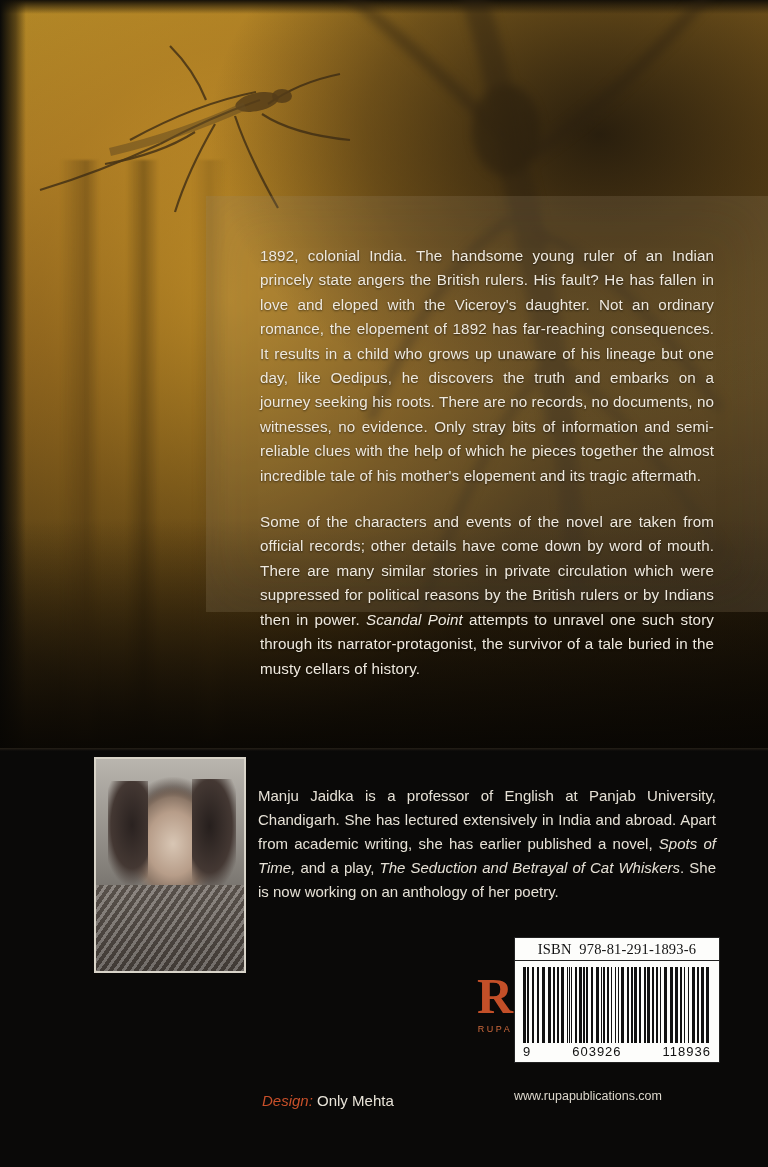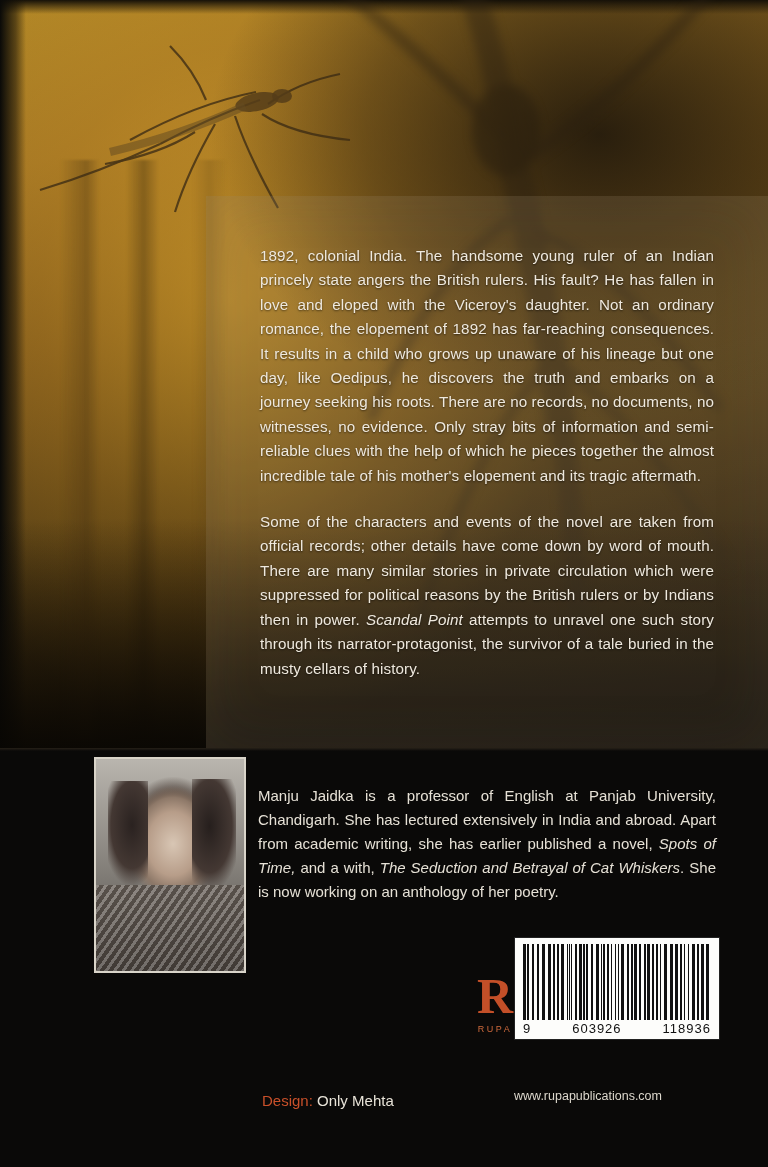--- a/index.html
+++ b/index.html
@@ -72,21 +72,21 @@
       linear-gradient(90deg, rgba(0,0,0,0.0) 30%, rgba(35,24,8,0.30) 38%, rgba(0,0,0,0.0) 45%),
       linear-gradient(90deg, rgba(0,0,0,0.0) 60%, rgba(90,62,20,0.22) 68%, rgba(0,0,0,0.0) 76%);
     filter: blur(1px);
   }
 
   
   .blurb {
     position: absolute;
     left: 206px; top: 196px;
     width: 562px;
-    height: 552px;
+    height: 416px;
     background: rgba(168,150,120,0.17);
     box-shadow: inset 0 0 60px rgba(140,120,90,0.10);
   }
   .blurb-inner {
     padding: 48px 54px 0 54px;
   }
   .blurb p {
     margin: 0 0 22px 0;
     color: #efe9de;
     font-size: 15.2px;
@@ -234,21 +234,21 @@
     text-align: left;
     color: #ddd8cd;
     font-size: 12.5px;
   }
   .design {
     position: absolute;
     left: 262px; top: 344px;
     font-size: 15px;
     color: #e8e3d8;
   }
-  .design .label { color: #c9502a; }
+  .design .label { color: #c9502a; font-style: italic; }
 </style>
 </head>
 <body>
 
 <div class="page">
 
   <div class="art">
     <div class="edge-top"></div>
     <div class="edge-left"></div>
     <div class="streaks"></div>
@@ -304,29 +304,32 @@
   <div class="lower">
 
     <div class="author-photo">
       <div class="ph"></div>
       <div class="hair-l"></div>
       <div class="hair-r"></div>
       <div class="body"></div>
     </div>
 
     <div class="author-bio">
-      <span>Manju Jaidka is a professor of English at Panjab University, Chandigarh. She has lectured extensively in India and abroad. Apart from academic writing, she has earlier published a novel, </span><em>Spots of Time,</em><span> and a with, </span><em>The Seduction and Betrayal of Cat Whiskers</em><span>. She is now working on an anthology of her poetry.</span>
+      <span>Manju Jaidka is a professor of English at Panjab University, Chandigarh. She has lectured extensively in India and abroad. Apart from academic writing, she has earlier published a novel, </span><em>Spots of Time,</em><span> and a play, </span><em>The Seduction and Betrayal of Cat Whiskers</em><span>. She is now working on an anthology of her poetry.</span>
     </div>
 
     <div class="rupa">
       <div class="glyph">R</div>
       <div class="word">RUPA</div>
     </div>
 
     <div class="isbn-box">
+      <div class="isbn-line">
+        <span>ISBN</span>&nbsp;&nbsp;<span>978-81-291-1893-6</span>
+      </div>
       <div class="barcode" id="barcode">
           <i style="width: 3px; margin-right: 1px;"></i>
           <i style="width: 2px; margin-right: 3px;"></i>
           <i style="width: 2px; margin-right: 3px;"></i>
           <i style="width: 2px; margin-right: 3px;"></i>
           <i style="width: 3px; margin-right: 3px;"></i>
           <i style="width: 3px; margin-right: 2px;"></i>
           <i style="width: 2px; margin-right: 2px;"></i>
           <i style="width: 2px; margin-right: 2px;"></i>
           <i style="width: 3px; margin-right: 3px;"></i>

